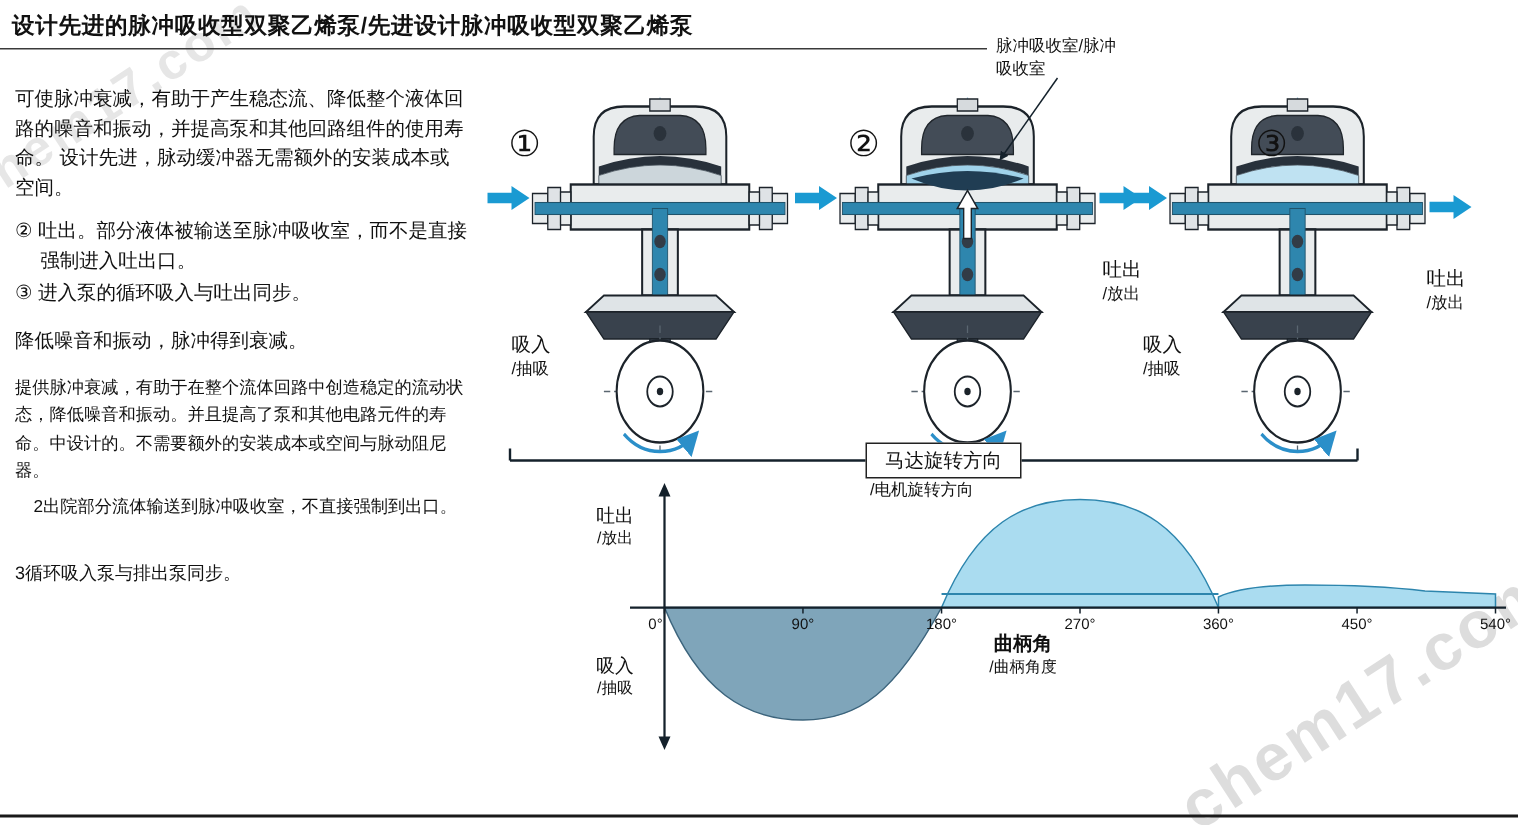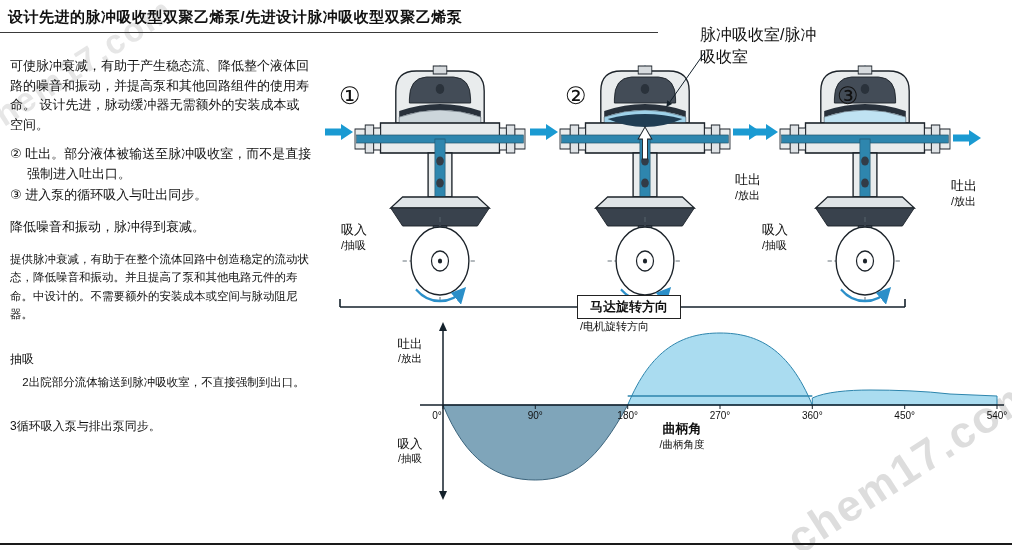--- a/index.html
+++ b/index.html
@@ -13,31 +13,31 @@
   .leftcol p{margin:0;}
   .leftcol .intro{margin-bottom:10px;}
   .leftcol .step{margin:2px 0;padding-left:1.3em;text-indent:-1.3em;}
   .leftcol .conclusion{margin-top:12px;}
   .leftcol .note{margin-top:14px;font-size:11.5px;line-height:1.6;}
   .leftcol .sub1{margin-top:26px;font-size:12px;}
   .leftcol .sub2{margin-top:6px;font-size:11.5px;padding-left:5px;text-align:center;}
   .leftcol .sub3{margin-top:26px;font-size:12px;}
   .leftcol .sub4{margin-top:26px;font-size:11.5px;}
 
-  .absorber-note{position:absolute;left:700px;top:24px;width:150px;font-size:16px;line-height:1.35;}
+  .absorber-note{position:absolute;left:664px;top:24px;width:150px;font-size:11px;line-height:1.35;}
 
   .diagram-svg{position:absolute;left:315px;top:20px;}
   .chart-svg{position:absolute;left:380px;top:320px;}
 
   .pump1{--pocket:#ccd6db;}
   .pump2{--pocket:#9fd2ea;}
   .pump3{--pocket:#bfe2f2;}
 
   .motor-box{position:absolute;left:577px;top:295px;background:#fff;border:1.4px solid #222;
-             padding:2px 12px;font-size:13px;font-weight:bold;}
+             padding:2px 12px;font-size:13px;font-weight:normal;}
   .motor-sub{position:absolute;left:580px;top:319px;font-size:11px;}
 
   .bottom-rule{position:absolute;left:0;top:543px;width:1012px;height:2px;background:#1a1a1a;}
 
   .wm{position:absolute;color:rgba(165,165,165,0.38);font-size:44px;font-weight:bold;
       letter-spacing:2px;transform:rotate(-33deg);white-space:nowrap;pointer-events:none;}
   .wm-tl{left:-38px;top:48px;font-size:34px;color:rgba(160,160,160,0.26);}
   .wm-br{left:768px;top:440px;}
 
   svg text{font-family:"Liberation Sans","DejaVu Sans",sans-serif;fill:#111;}
@@ -52,21 +52,20 @@
 
   <div class="page-title">设计先进的脉冲吸收型双聚乙烯泵/先进设计脉冲吸收型双聚乙烯泵</div>
   <div class="title-rule"></div>
 
   <div class="leftcol">
     <p class="intro">可使脉冲衰减，有助于产生稳态流、降低整个液体回路的噪音和振动，并提高泵和其他回路组件的使用寿命。 设计先进，脉动缓冲器无需额外的安装成本或空间。</p>
     <p class="step">② 吐出。部分液体被输送至脉冲吸收室，而不是直接强制进入吐出口。</p>
     <p class="step">③ 进入泵的循环吸入与吐出同步。</p>
     <p class="conclusion">降低噪音和振动，脉冲得到衰减。</p>
     <p class="note">提供脉冲衰减，有助于在整个流体回路中创造稳定的流动状态，降低噪音和振动。并且提高了泵和其他电路元件的寿命。中设计的。不需要额外的安装成本或空间与脉动阻尼器。</p>
-    <p class="sub1">抽吸</p>
     <p class="sub2">2出院部分流体输送到脉冲吸收室，不直接强制到出口。</p>
     <p class="sub3">3循环吸入泵与排出泵同步。</p>
   </div>
 
   <div class="absorber-note">
     <div>脉冲吸收室/脉冲</div>
     <div>吸收室</div>
   </div>
 
   <svg class="diagram-svg" width="697" height="292" viewBox="0 0 697 292">

